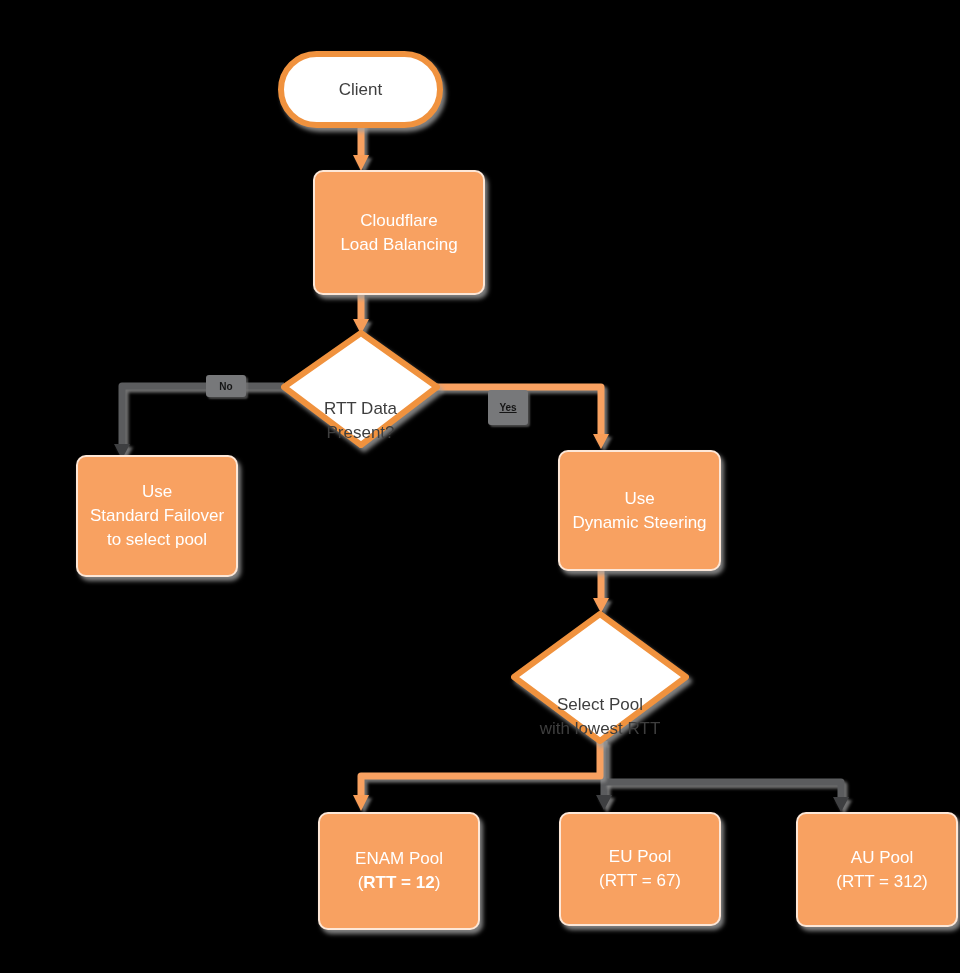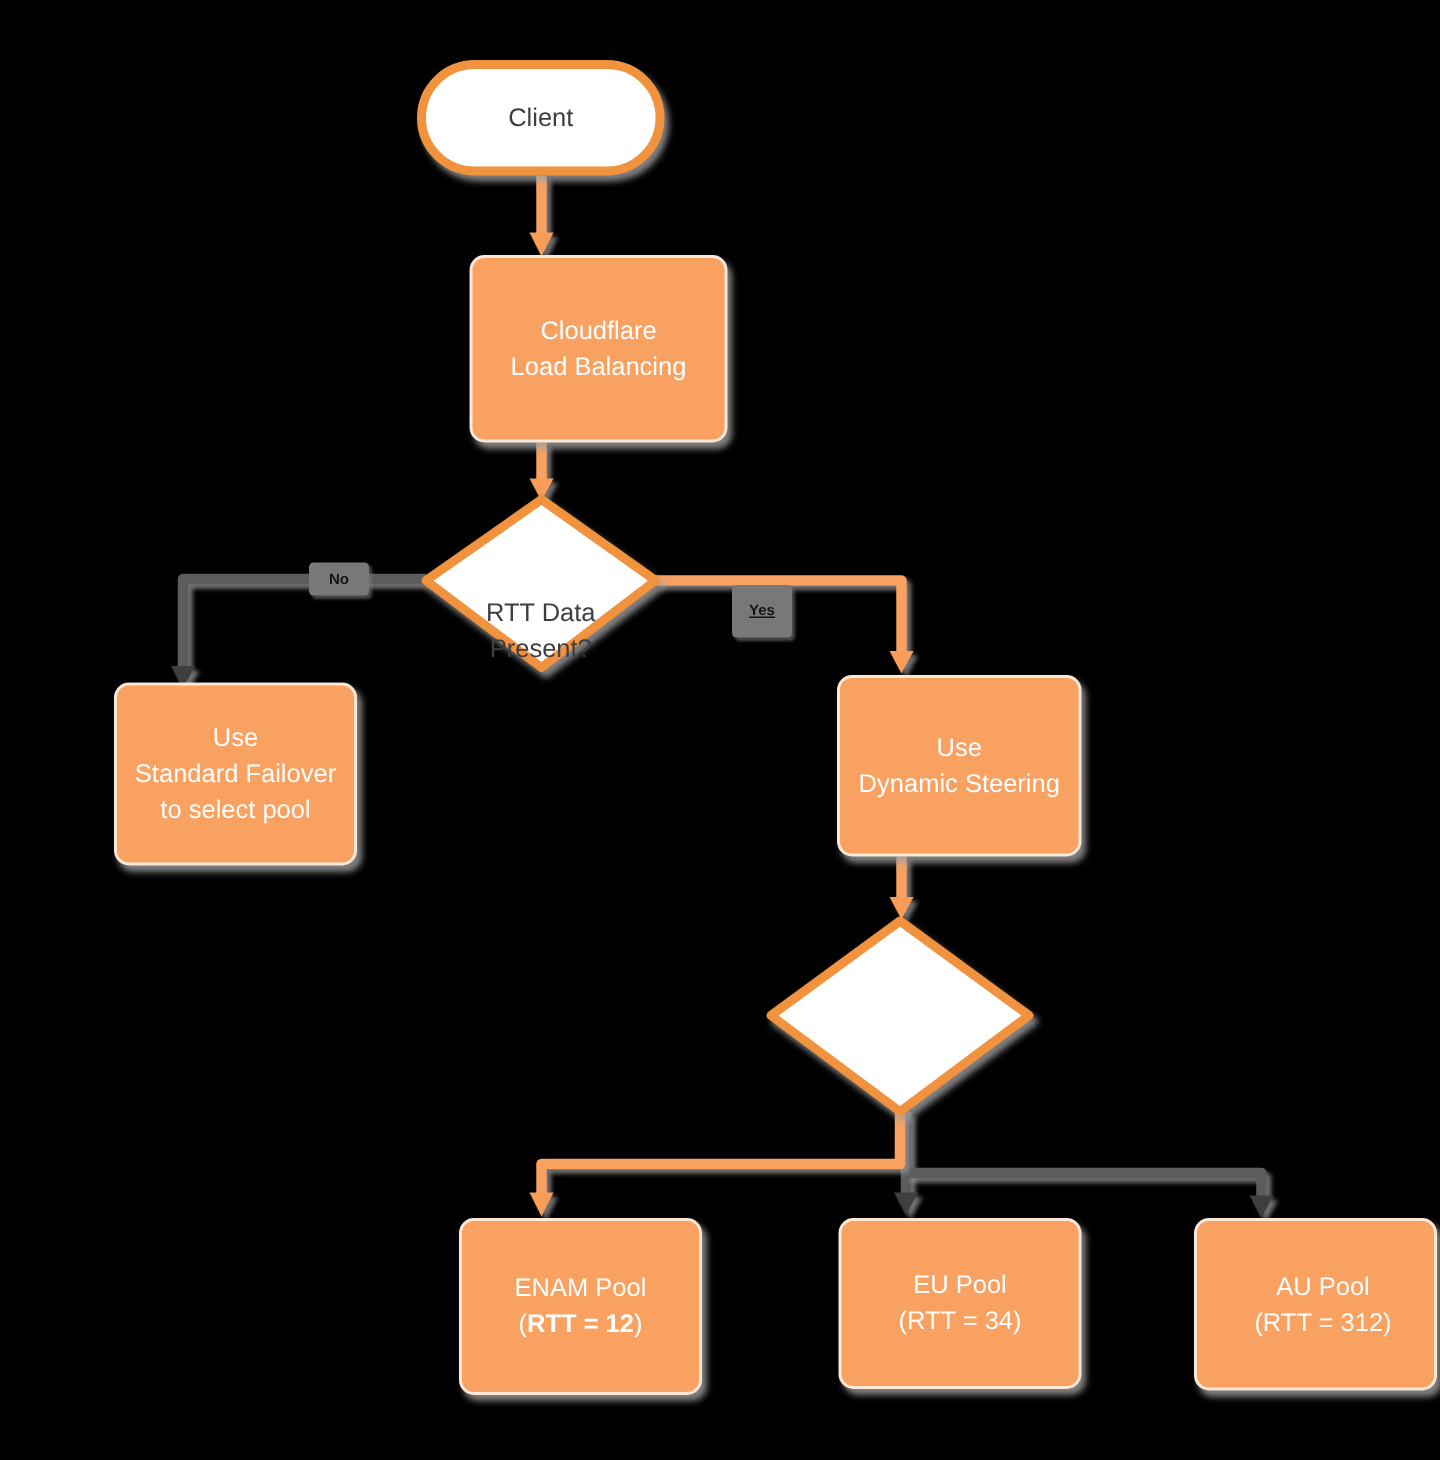--- a/index.html
+++ b/index.html
@@ -84,21 +84,21 @@
 
     <g class="shadowed-wire">
       <path class="edge-orange" d="M600,741 L600,776 L361,776 L361,796"></path>
       <polygon class="arrow-orange" points="353,795 369,795 361,811"></polygon>
     </g>
 
     <polygon class="diamond-shape" points="361,333 437,387 361,445 284,387"></polygon>
     <polygon class="diamond-shape" points="600,614 686,677 600,741 514,677"></polygon>
   </svg>
 
-  <div class="node pill-node" style="left:278px;top:40px;width:165px;height:77px;">
+  <div class="node pill-node" style="left:278px;top:51px;width:165px;height:77px;">
     <div class="label">Client</div>
   </div>
 
   <div class="node rect-node" style="left:275px;top:170px;width:172px;height:125px;">
     <div class="label">Cloudflare
 Load Balancing</div>
   </div>
 
   <div class="diamond-label" style="left:284px;top:333px;width:153px;height:112px;">
     <div class="label">RTT Data
@@ -117,31 +117,35 @@
     <div class="label">Use
 Standard Failover
 to select pool</div>
   </div>
 
   <div class="node rect-node" style="left:520px;top:450px;width:163px;height:121px;">
     <div class="label">Use
 Dynamic Steering</div>
   </div>
 
+  <div class="diamond-label" style="left:514px;top:614px;width:172px;height:127px;">
+    <div class="label">Select Pool
+with lowest RTT</div>
+  </div>
 
-  <div class="node rect-node" style="left:268px;top:812px;width:162px;height:118px;">
+  <div class="node rect-node" style="left:280px;top:812px;width:162px;height:118px;">
     <div>
       <div>ENAM Pool</div>
       <div><span>(</span><span class="bold">RTT = 12</span><span>)</span></div>
     </div>
   </div>
 
   <div class="node rect-node" style="left:521px;top:812px;width:162px;height:114px;">
     <div class="label">EU Pool
-(RTT = 34)</div>
+(RTT = 67)</div>
   </div>
 
   <div class="node rect-node" style="left:758px;top:812px;width:162px;height:115px;padding-left:10px;">
     <div class="label">AU Pool
 (RTT = 312)</div>
   </div>
 
 </div>
 
 </body></html>

